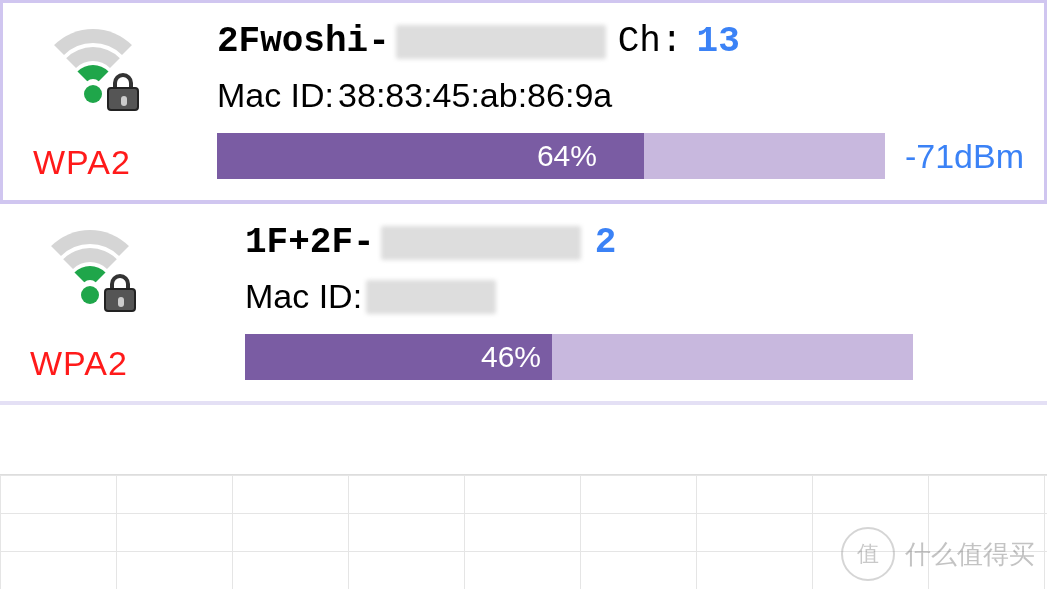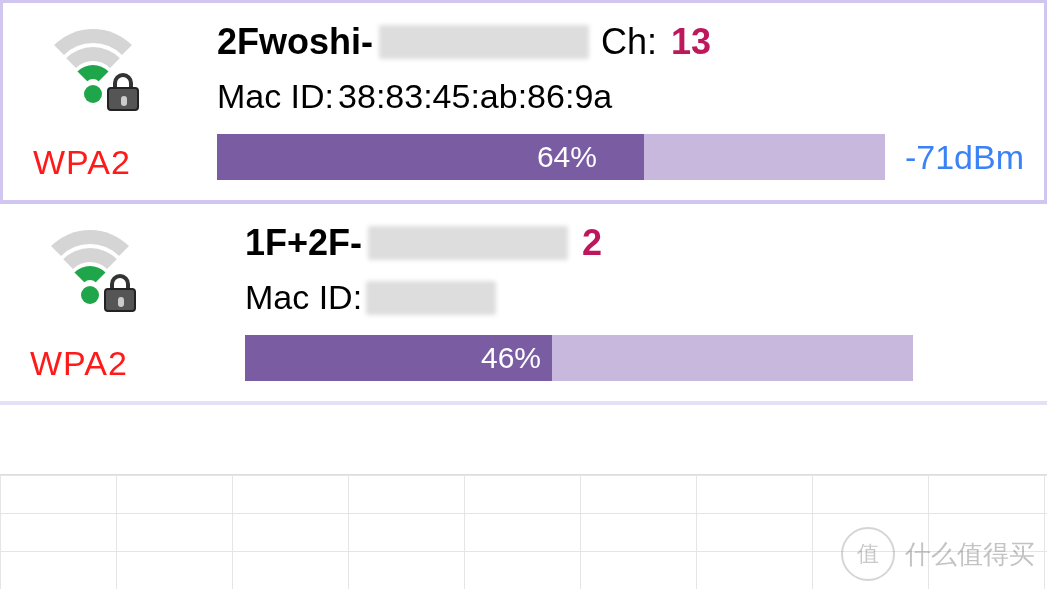--- a/index.html
+++ b/index.html
@@ -61,29 +61,29 @@
   }
   .lock-shackle {
     position: absolute; left: 10px; top: 2px; width: 20px; height: 20px;
     border: 4px solid #333; border-bottom: none; border-radius: 12px 12px 0 0;
   }
   .security {
     color: #ff1a1a; font-size: 34px; margin-top: 34px; letter-spacing: 1px;
   }
   .main-col { flex: 1; padding-left: 40px; }
   .title-line {
-    font-size: 36px; color: #000; margin-bottom: 14px; display:flex; align-items:center; gap:6px;
+    font-size: 36px; color: #000; margin-bottom: 14px; display:flex; align-items:center; gap:6px;font-family:Liberation Mono, monospace;
   }
   .ssid { font-weight: bold; }
   .blur {
     display:inline-block; background:#ddd; color:transparent; border-radius:2px;
     filter: blur(2px); height:34px;
   }
   .ch-label { color:#000; margin-left:6px;}
-  .ch-val { color:#be185d; font-weight:bold; margin-left:8px;}
+  .ch-val { color:#3b82f6; font-weight:bold; margin-left:8px;}
   .mac-line { font-size: 34px; color:#000; margin-bottom: 18px; display:flex; align-items:center; gap:4px;}
   .meter-row { display:flex; align-items:center; gap:20px;}
   .meter {
     width: 668px; height: 46px; background:#c8b8de; position:relative;
   }
   .meter-fill {
     position:absolute; left:0; top:0; height:100%; background:#7a5ca3;
   }
   .meter-text {
     position:absolute; top:0; height:100%; display:flex; align-items:center;

